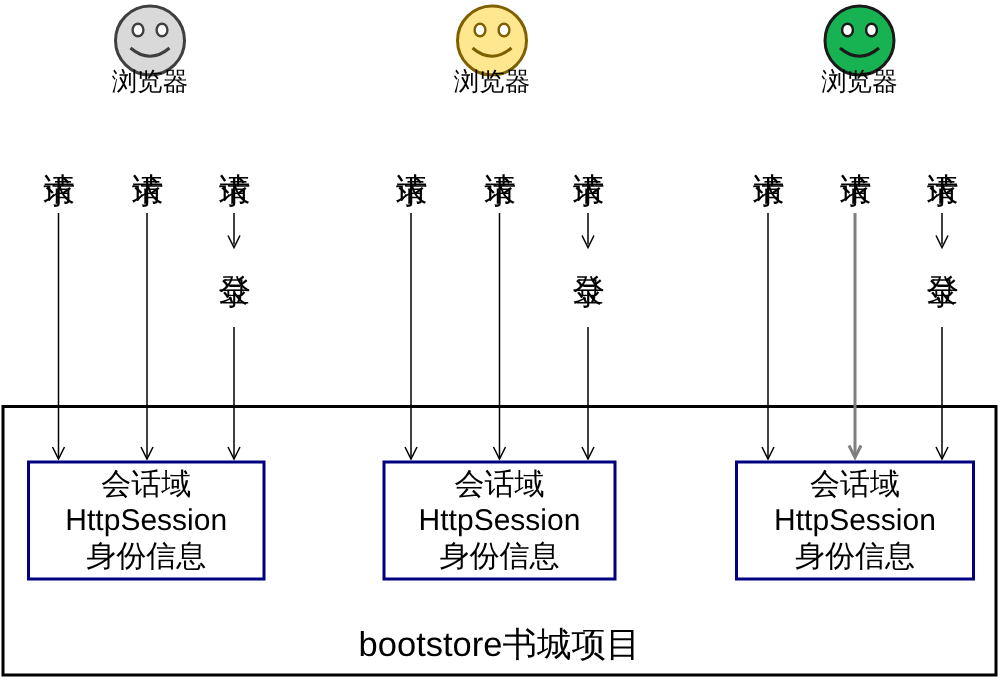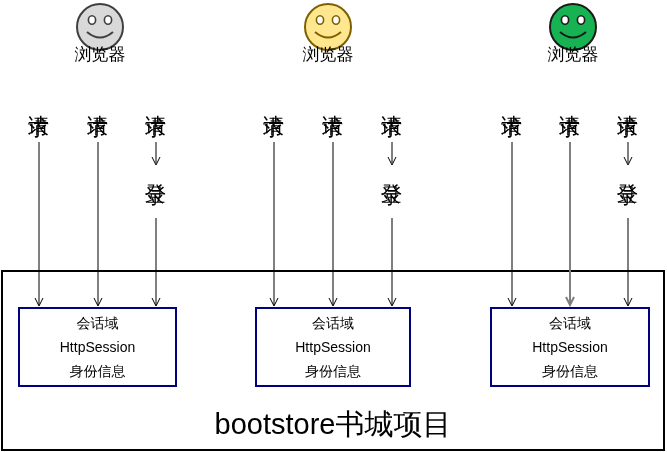--- a/index.html
+++ b/index.html
@@ -7,30 +7,30 @@
     position:relative;width:667px;height:452px;background:#ffffff;
     font-family:"Liberation Sans",sans-serif;color:#000;overflow:hidden;
   }
   
   .outer{
     position:absolute;left:1px;top:270px;width:664px;height:181px;
     border:2px solid #000000;box-sizing:border-box;
   }
   .project-title{
     position:absolute;left:50%;bottom:4px;transform:translateX(-50%);
-    font-size:29px;white-space:nowrap;
+    font-size:23px;white-space:nowrap;
   }
   
   .lines{position:absolute;left:0;top:0;}
   
   .sbox{
     position:absolute;top:307px;height:80px;box-sizing:border-box;
     border:2px solid #000080;background:#ffffff;
     display:flex;flex-direction:column;align-items:center;justify-content:center;
-    font-size:14px;line-height:24px;text-align:center;white-space:nowrap;
+    font-size:20px;line-height:24px;text-align:center;white-space:nowrap;
   }
   .sbox1{left:18px;width:159px;}
   .sbox2{left:255px;width:156px;}
   .sbox3{left:490px;width:160px;}
   
   .face{position:absolute;top:1px;transform:translateX(-50%);width:52px;height:52px;}
   .blabel{
     position:absolute;top:43px;transform:translateX(-50%);
     font-size:17px;white-space:nowrap;text-align:center;
   }

